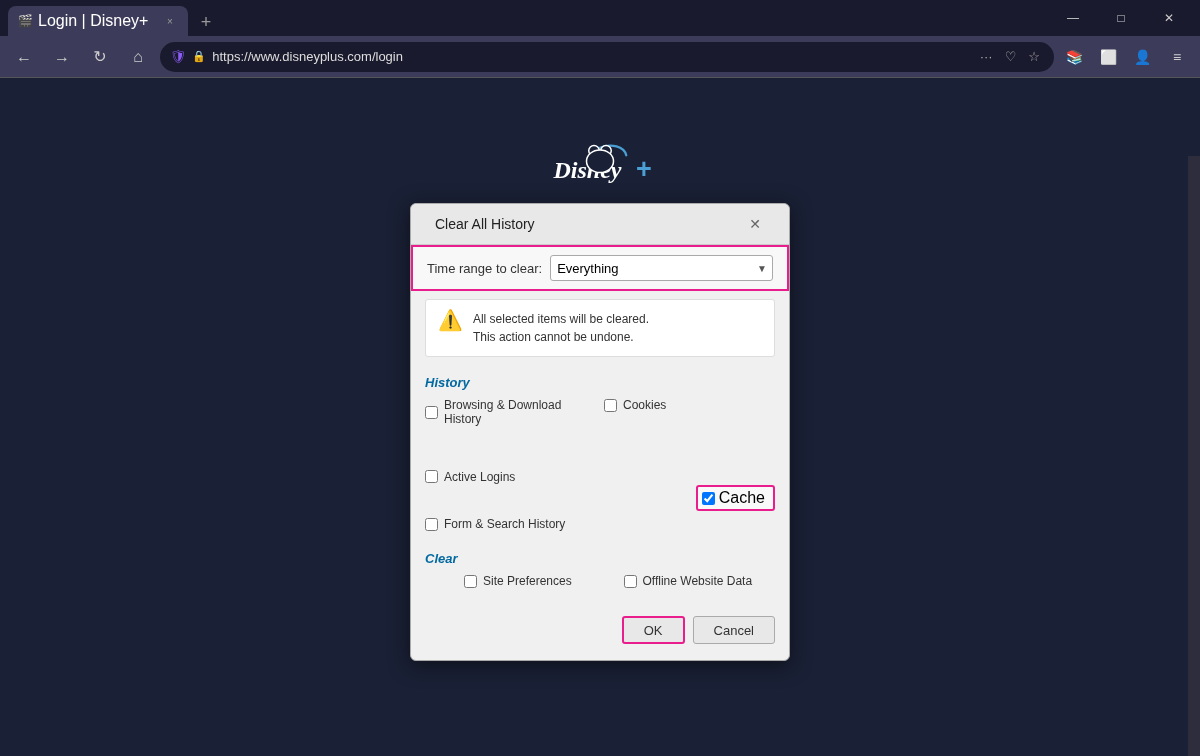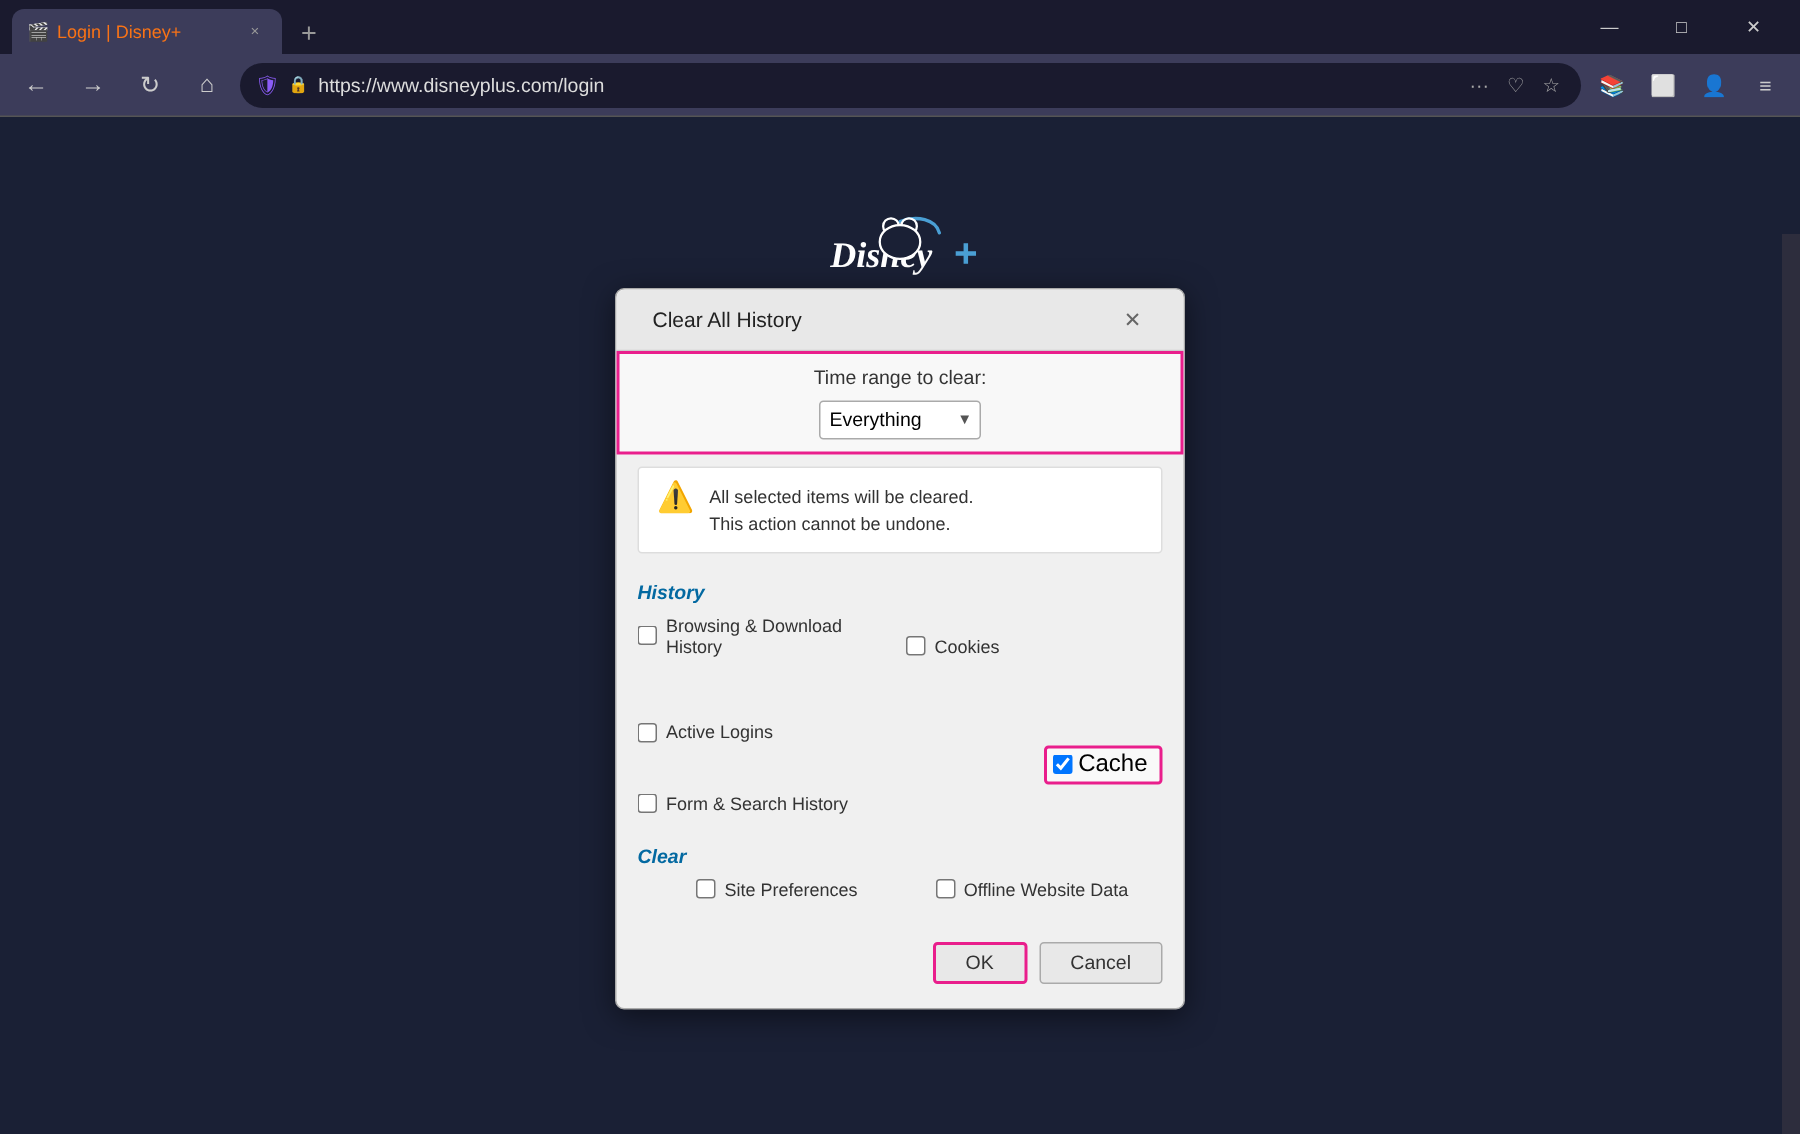--- a/index.html
+++ b/index.html
@@ -54,22 +54,22 @@
     }
 
     .tab-favicon {
       width: 14px;
       height: 14px;
       color: #5b9bd5;
       font-size: 12px;
     }
 
     .tab-title {
-      font-size: 12px;
-      color: #f97316;
+      font-size: 16px;
+      color: #ffffff;
       flex: 1;
       overflow: hidden;
       text-overflow: ellipsis;
       white-space: nowrap;
     }
 
     .tab-close {
       width: 16px;
       height: 16px;
       border-radius: 50%;
@@ -271,21 +271,20 @@
 
     
     .time-range-row {
       padding: 8px 14px;
       display: flex;
       align-items: center;
       gap: 8px;
       border: 2px solid #e91e8c;
       margin: 0;
       background: #f8f8f8;
-      flex-direction: column;
     }
 
     .time-range-label {
       font-size: 13px;
       color: #333;
       white-space: nowrap;
     }
 
     .select-wrapper {
       flex: 1;
@@ -508,21 +507,21 @@
             <span class="warning-icon">⚠️</span>
             <div class="warning-text">
               <div>All selected items will be cleared.</div>
               <div>This action cannot be undone.</div>
             </div>
           </div>
 
           <div class="section">
             <div class="section-title">History</div>
 
-            <div style="display:flex; gap:8px; align-items:flex-end; margin-bottom:16px;">
+            <div style="display:flex; gap:8px; align-items:flex-start; margin-bottom:16px;">
               <div class="checkbox-row" style="flex:1">
                 <input type="checkbox" id="cb_browsing" style="">
                 <label for="cb_browsing">Browsing &amp; Download History</label>
               </div>
               <div class="checkbox-row" style="flex:1">
                 <input type="checkbox" id="cb_cookies" style="">
                 <label for="cb_cookies">Cookies</label>
               </div>
             </div>
 

